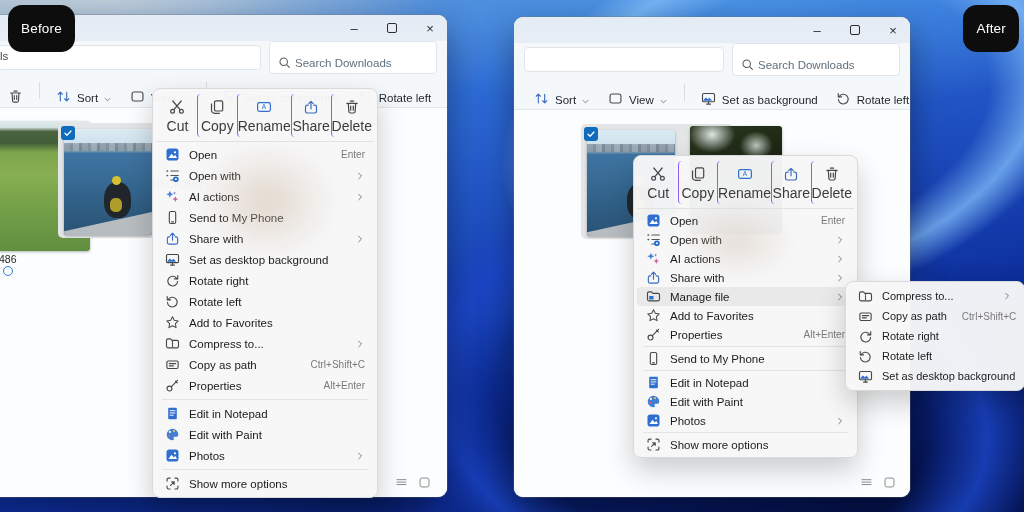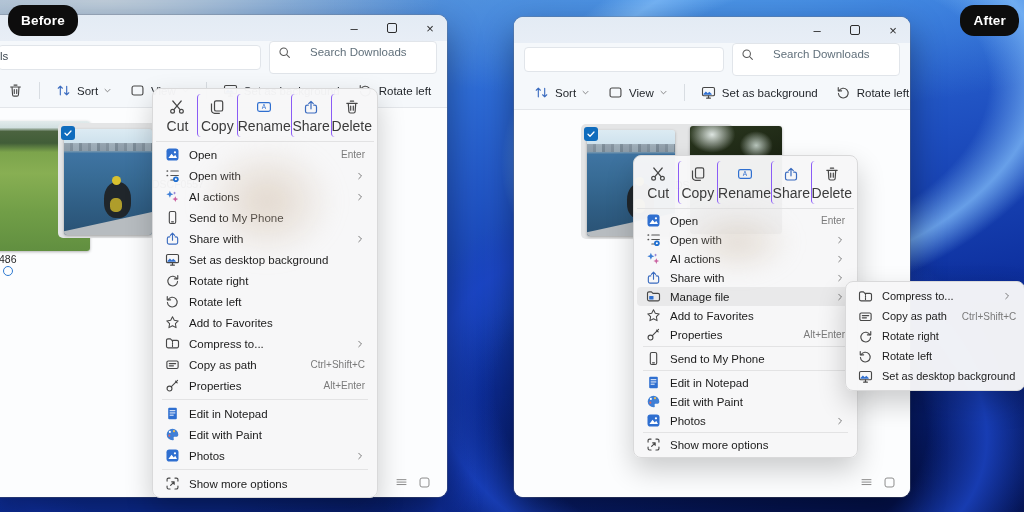--- a/index.html
+++ b/index.html
@@ -11,48 +11,48 @@
       radial-gradient(120% 90% at 88% 100%, #04124e 0%, rgba(4,18,78,0) 55%),
       linear-gradient(168deg, #9fb9d4 0%, #5b93d6 9%, #2e6cd6 26%, #1e4fc0 45%, #0d2f9e 68%, #081f73 100%);}
   .petal{position:absolute;pointer-events:none}
   .petal1{left:40%;top:-25%;width:75%;height:95%;transform:rotate(-16deg);
     background:radial-gradient(closest-side at 50% 50%, rgba(90,160,240,0) 52%, rgba(130,190,250,.75) 66%, rgba(40,90,200,0) 78%)}
   .petal2{right:-12%;bottom:-35%;width:85%;height:110%;transform:rotate(10deg);
     background:radial-gradient(closest-side at 50% 50%, rgba(10,40,160,0) 50%, rgba(28,70,200,.8) 64%, rgba(5,20,100,0) 76%)}
   .petal3{left:-18%;bottom:-30%;width:75%;height:90%;transform:rotate(24deg);
     background:radial-gradient(closest-side at 50% 50%, rgba(8,30,130,0) 52%, rgba(16,50,170,.7) 66%, rgba(4,16,90,0) 78%)}
 
-  .badge{position:absolute;z-index:60;background:#0d0d0d;color:#fff;font-weight:bold;
-    font-size:13.5px;padding:8px 13px;border-radius:14px;letter-spacing:.2px}
+  .badge{position:absolute;z-index:60;background:#0d0d0d;color:#fff;font-weight:normal;
+    font-size:13.5px;padding:16px 13px;border-radius:14px;letter-spacing:.2px}
   .badge-before{left:8px;top:5px}
   .badge-after{right:5px;top:5px}
 
   .win{position:absolute;display:flex;flex-direction:column;background:#f7f9fc;border-radius:9px;
     box-shadow:0 14px 34px rgba(0,0,0,.38), 0 0 0 1px rgba(120,130,145,.35);overflow:hidden;z-index:10}
   .win-before{left:-12px;top:15px;width:459px;height:482px}
   .win-after{left:514px;top:17px;width:396px;height:480px}
 
   .titlebar{height:26px;background:linear-gradient(180deg,#e3ebf4,#e8eef6);display:flex;align-items:center;
     justify-content:flex-end;padding:0 10px;flex:none}
   .controls{display:flex;align-items:center;gap:24px}
   .ctrl{color:#2c2c2c;font-size:13px;line-height:1;display:inline-flex;align-items:center;justify-content:center;width:14px;height:14px}
   .maxbox{width:8px;height:8px;border:1.1px solid #2c2c2c;border-radius:2px;display:block}
 
   .addressrow{height:33px;background:#f5f8fb;display:flex;align-items:center;gap:8px;padding:0 10px;flex:none}
   .addressbar{flex:1;height:23px;background:#fff;border:1px solid #e1e5ea;border-radius:4px;position:relative;overflow:hidden}
   .addresstail{position:absolute;left:1px;top:4px;font-size:11.5px;color:#3c4650}
   .searchbox{width:150px;height:23px;background:#fff;border:1px solid #e1e5ea;border-radius:4px;
-    display:flex;align-items:flex-start;gap:19px;padding:4px 8px;flex:none}
+    display:flex;align-items:flex-end;gap:4px;padding:4px 8px;flex:none}
   .searchbox .ic{width:13px;height:13px;flex:none}
   .searchtext{font-size:11.5px;color:#61707b;white-space:nowrap;overflow:hidden}
 
   .toolbar{height:33px;background:#f5f8fb;border-bottom:1px solid #e3e6ea;display:flex;align-items:center;
     justify-content:space-between;padding:0 12px;flex:none}
   .tb-group{display:flex;align-items:center;gap:2px}
-  .tbtn{display:flex;align-items:center;gap:6px;height:26px;padding:0 8px;border-radius:4px;color:#1f2328;font-size:11.5px;white-space:nowrap}
+  .tbtn{display:flex;align-items:flex-end;gap:6px;height:26px;padding:0 8px;border-radius:4px;color:#1f2328;font-size:11.5px;white-space:nowrap}
   .tb-ic{width:15px;height:15px;flex:none}
   .ddchev{width:9px;height:9px;margin-left:-1px;display:inline-flex}
   .tsep{width:1px;height:17px;background:#d8dde2;margin:0 6px}
 
   .content{flex:1;position:relative;background:#fcfdfe}
 
   .filecard{position:absolute;display:flex;align-items:center;padding:6px 6px 3px;border-radius:5px}
   .filecard.selected{background:#e4e5e6}
   .thumb{width:88px;height:106px;border-radius:3px;box-shadow:0 1px 3px rgba(0,0,0,.3);position:relative;overflow:hidden}
   .filename{font-size:10.5px;color:#1f1f1f;margin-top:4px}

